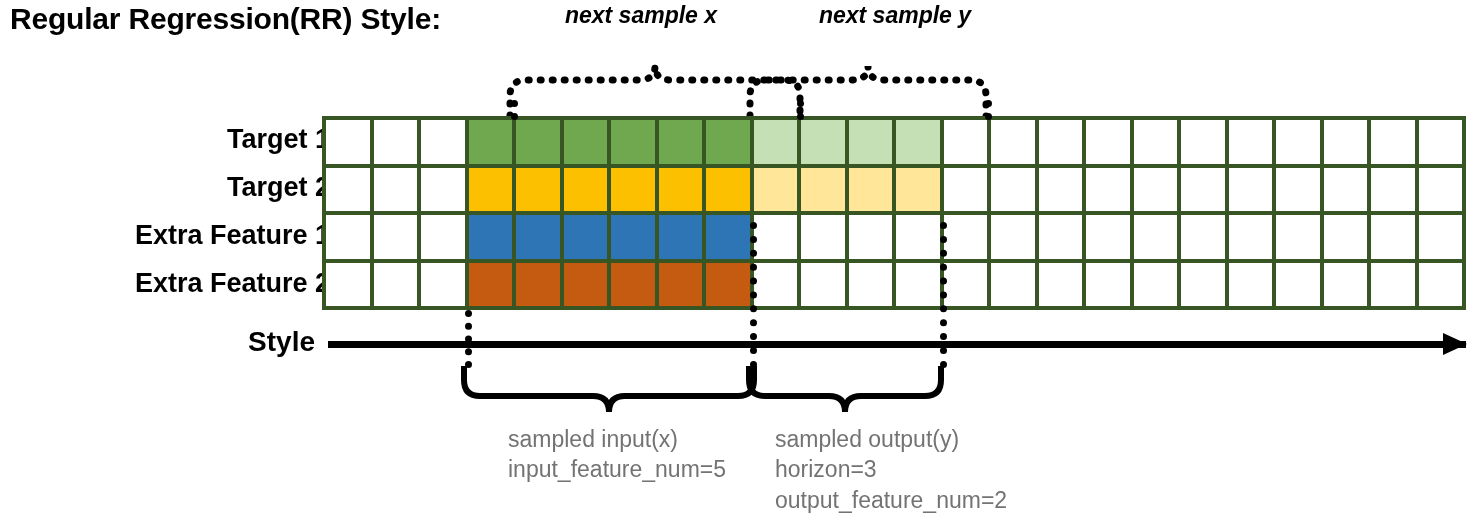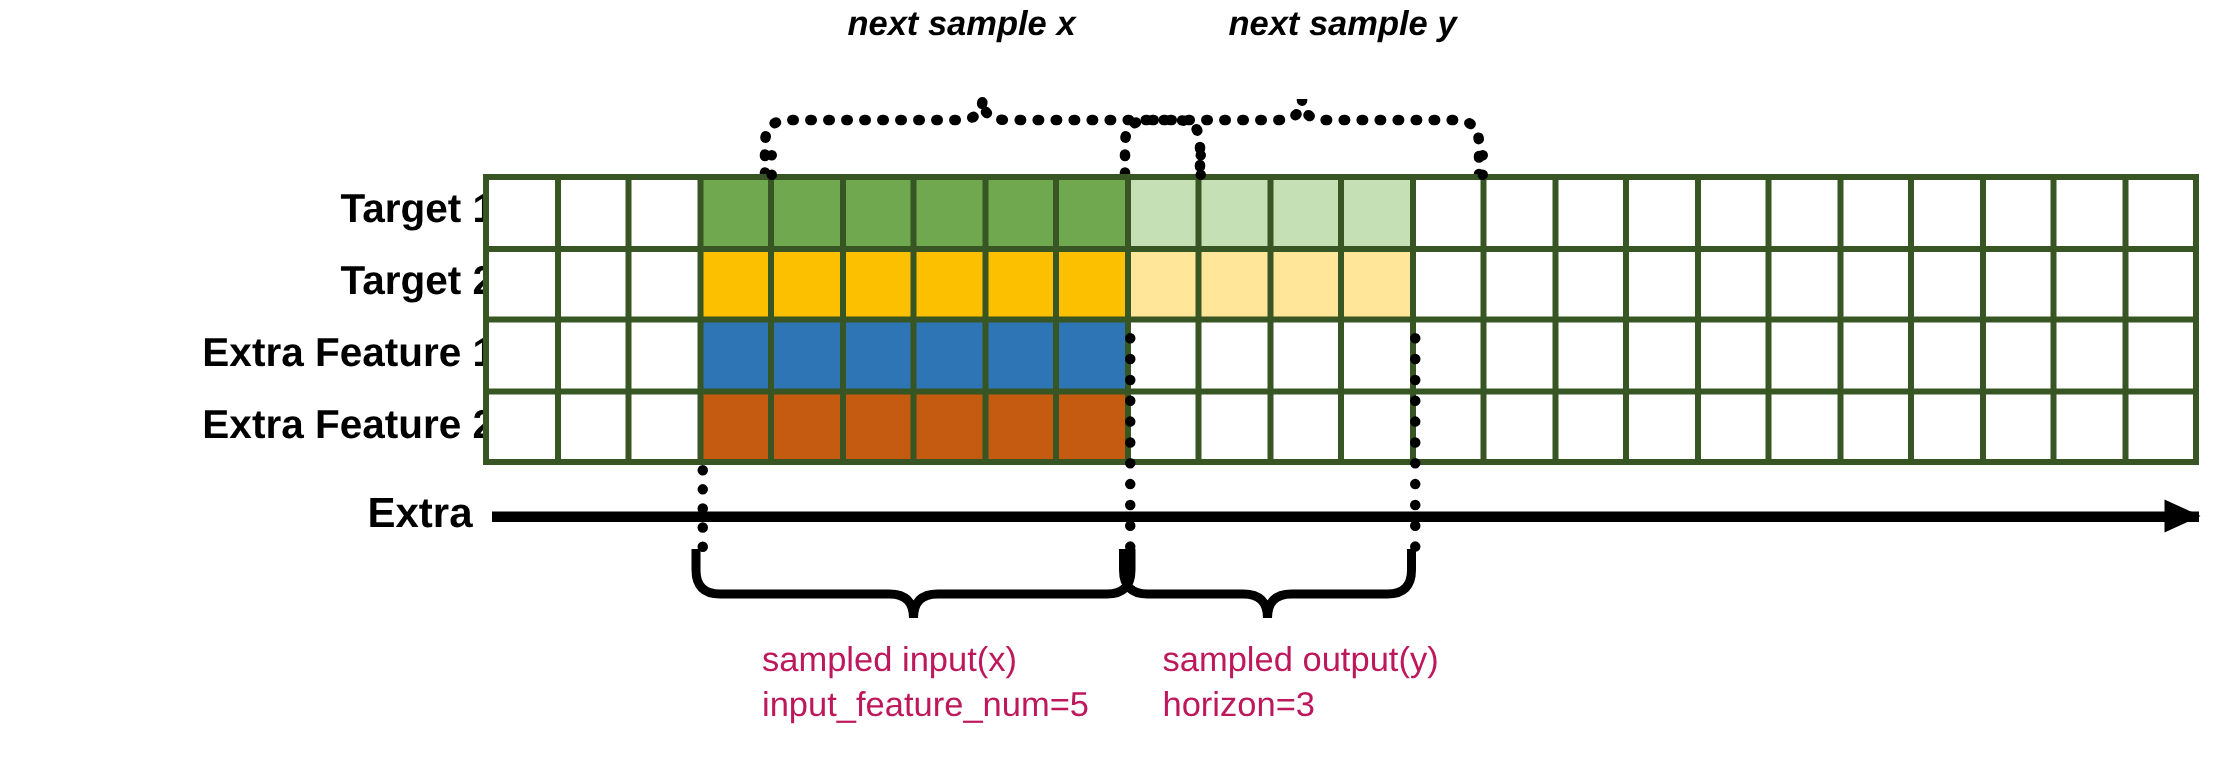--- a/index.html
+++ b/index.html
@@ -115,31 +115,32 @@
     white-space: nowrap;
     text-align: center;
     line-height: 1;
   }
 
   
   .bottom-caption {
     position: absolute;
     font-size: 23px;
     font-weight: 400;
-    color: #be185d;
+    color: #737373;
     white-space: nowrap;
     line-height: 1.32;
   }
   .bottom-caption div { white-space: nowrap; }
 </style>
 </head>
 <body>
 
 <div id="canvas">
 
+  <div id="title">Regular Regression(RR) Style:</div>
 
   <div class="top-caption" style="left:541px; top:4px; width:200px;">next sample x</div>
   <div class="top-caption" style="left:795px; top:4px; width:200px;">next sample y</div>
 
   <svg class="brace-svg" style="left:505px; top:38px;" width="300" height="80" viewBox="0 0 300 80">
     <path d="M 5,78 L 5,58 Q 5,42 21,42 L 134,42 Q 150,42 150,28 Q 150,42 166,42 L 279,42 Q 295,42 295,58 L 295,78" fill="none" stroke="#000" stroke-width="7" stroke-linecap="round" stroke-dasharray="1 11"></path>
   </svg>
 
   <svg class="brace-svg" style="left:745px; top:38px;" width="246" height="80" viewBox="0 0 246 80">
     <path d="M 5,78 L 5,58 Q 5,42 21,42 L 107,42 Q 123,42 123,28 Q 123,42 139,42 L 225,42 Q 241,42 241,58 L 241,78" fill="none" stroke="#000" stroke-width="7" stroke-linecap="round" stroke-dasharray="1 11"></path>
@@ -251,35 +252,36 @@
 
   <div class="vline" style="left:511px; top:100px; height:20px;"></div>
   <div class="vline" style="left:465px; top:310px; height:58px;"></div>
 
   <div class="vline" style="left:750px; top:222px; height:146px;"></div>
   <div class="vline" style="left:797px; top:100px; height:20px;"></div>
 
   <div class="vline" style="left:940px; top:222px; height:146px;"></div>
   <div class="vline" style="left:985px; top:100px; height:20px;"></div>
 
-  <div id="time-label">Extra</div>
+  <div id="time-label">Style</div>
   <div id="time-axis"></div>
   <div id="time-arrow"></div>
 
   <svg class="brace-svg" style="left:459px; top:364px;" width="300" height="56" viewBox="0 0 300 56">
     <path d="M 5,2 L 5,16 Q 5,32 21,32 L 134,32 Q 150,32 150,48 Q 150,32 166,32 L 279,32 Q 295,32 295,16 L 295,2" fill="none" stroke="#000" stroke-width="6" stroke-linecap="butt"></path>
   </svg>
 
   <svg class="brace-svg" style="left:744px; top:364px;" width="202" height="56" viewBox="0 0 202 56">
     <path d="M 5,2 L 5,16 Q 5,32 21,32 L 85,32 Q 101,32 101,48 Q 101,32 117,32 L 181,32 Q 197,32 197,16 L 197,2" fill="none" stroke="#000" stroke-width="6" stroke-linecap="butt"></path>
   </svg>
 
   <div class="bottom-caption" style="left:508px; top:424px;">
     <div>sampled input(x)</div>
     <div>input_feature_num=5</div>
   </div>
 
   <div class="bottom-caption" style="left:775px; top:424px;">
     <div>sampled output(y)</div>
     <div>horizon=3</div>
+    <div>output_feature_num=2</div>
   </div>
 
 </div>
 
 </body></html>

